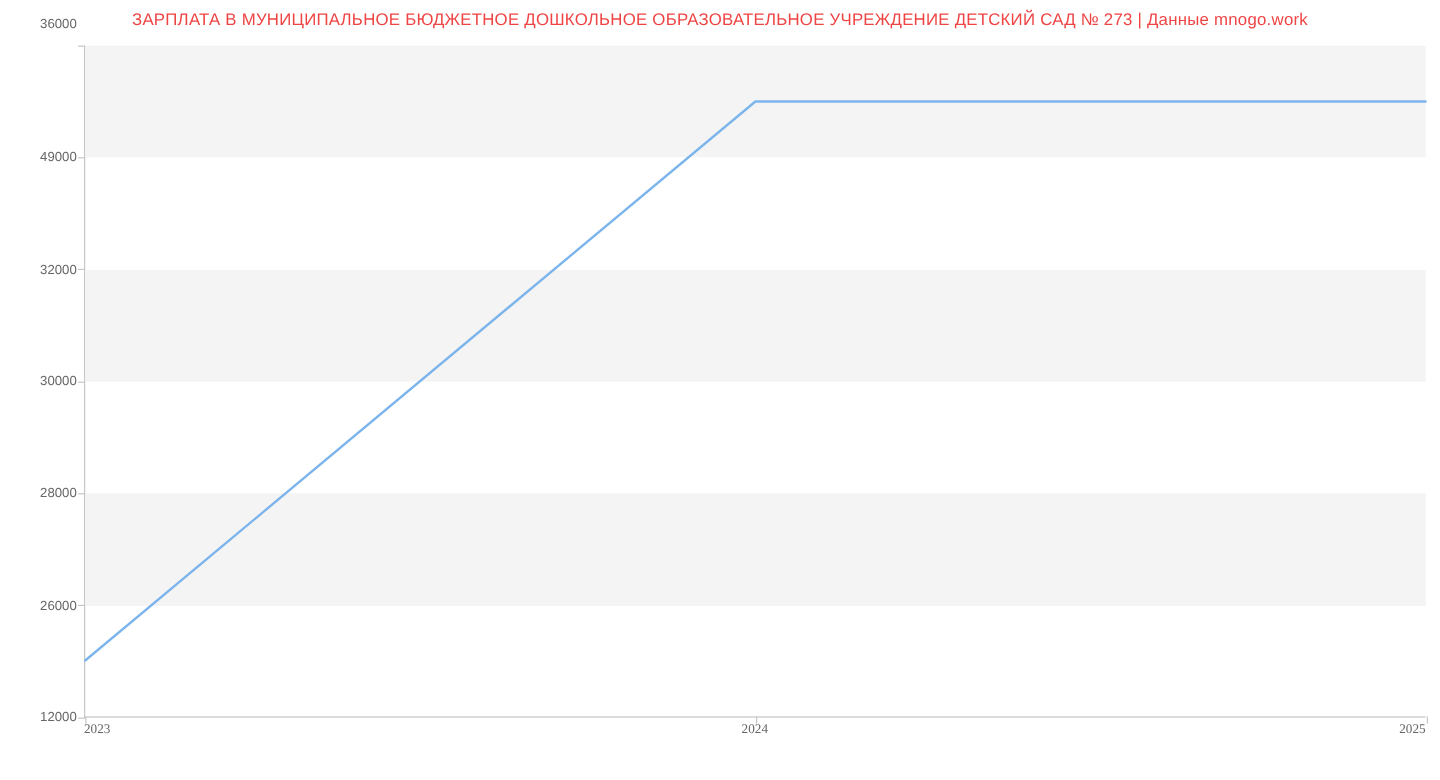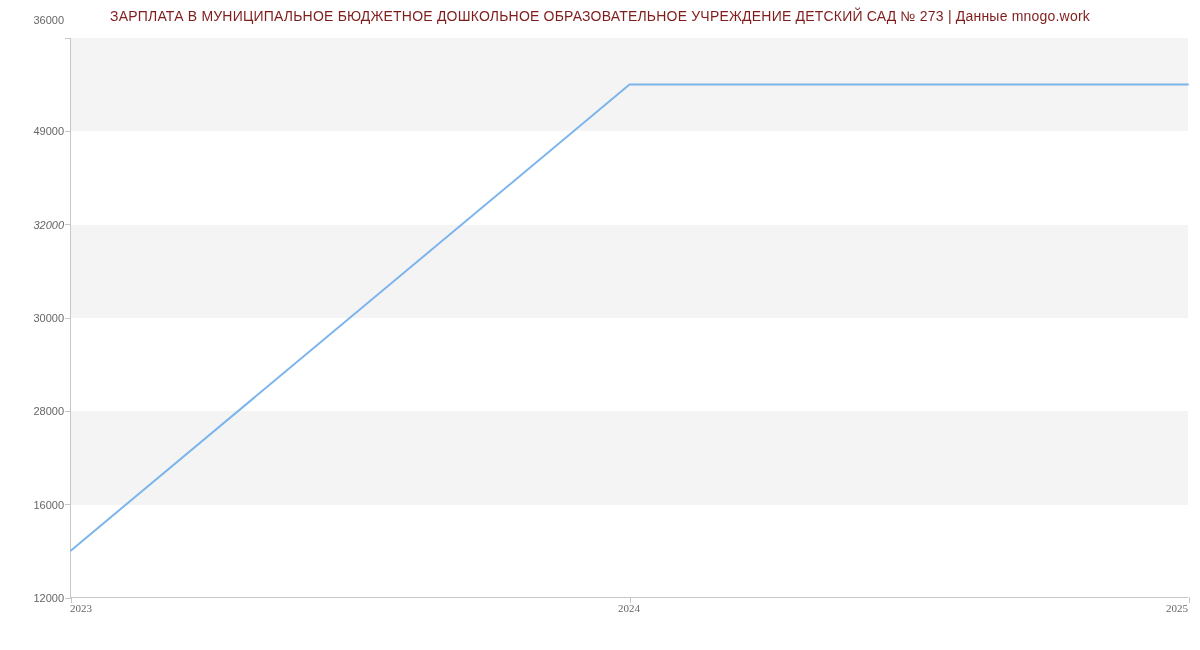--- a/index.html
+++ b/index.html
@@ -17,21 +17,21 @@
     height: 650px;
   }
   .title {
     position: absolute;
     top: 8px;
     left: 0;
     right: 0;
     text-align: center;
     font-size: 14px;
     font-weight: 400;
-    color: #7f1d1d;
+    color: #ef4444;
     letter-spacing: 0.2px;
   }
   .plot {
     position: absolute;
     left: 70px;
     top: 38px;
     width: 1118px;   
     height: 560px;   
     border-left: 1px solid #c6c6c6;
     border-bottom: 1px solid #c6c6c6;
@@ -113,22 +113,22 @@
       <div class="ytick" style="top: 279.5px; left: -6px;"></div>
       <div class="ytick" style="top: 186.167px; left: -6px;"></div>
       <div class="ytick" style="top: 92.8333px; left: -6px;"></div>
       <div class="ytick" style="top: -0.5px; left: -6px;"></div>
       <div class="xtick" style="left: -0.5px;"></div>
       <div class="xtick" style="left: 558.5px;"></div>
       <div class="xtick" style="left: 1117.5px;"></div>
     </div>
 
 <div class="ylabel" style="top: 598px;">12000</div>
-    <div class="ylabel" style="top: 504.667px;">16000</div>
+    <div class="ylabel" style="top: 504.667px;">26000</div>
     <div class="ylabel" style="top: 411.333px;">28000</div>
     <div class="ylabel" style="top: 318px;">30000</div>
-    <div class="ylabel" style="top: 224.667px; font-style: italic;">32000</div>
+    <div class="ylabel" style="top: 224.667px;">32000</div>
     <div class="ylabel" style="top: 131.333px;">49000</div>
     <div class="ylabel" style="top: 20px;">36000</div>
     <div class="xlabel first" style="left: 70px;">2023</div>
     <div class="xlabel" style="left: 629px;">2024</div>
     <div class="xlabel last" style="left: 1188px; text-align: right;">2025</div>
   </div>
 
 </body></html>

